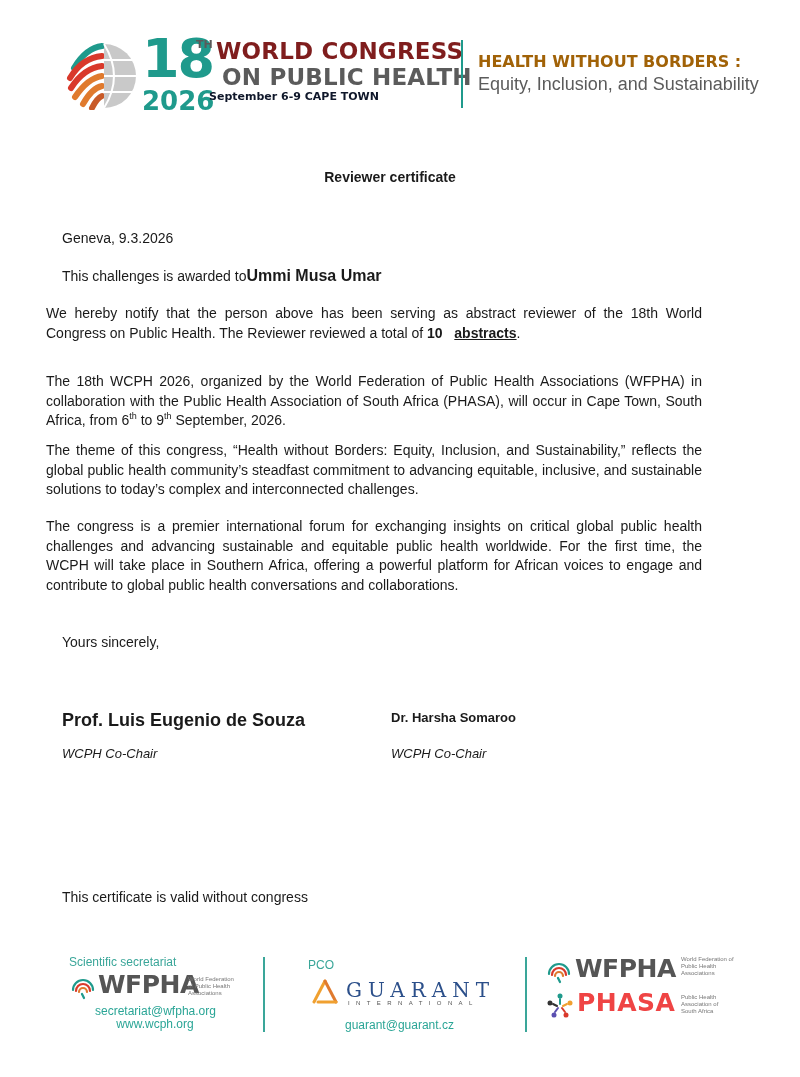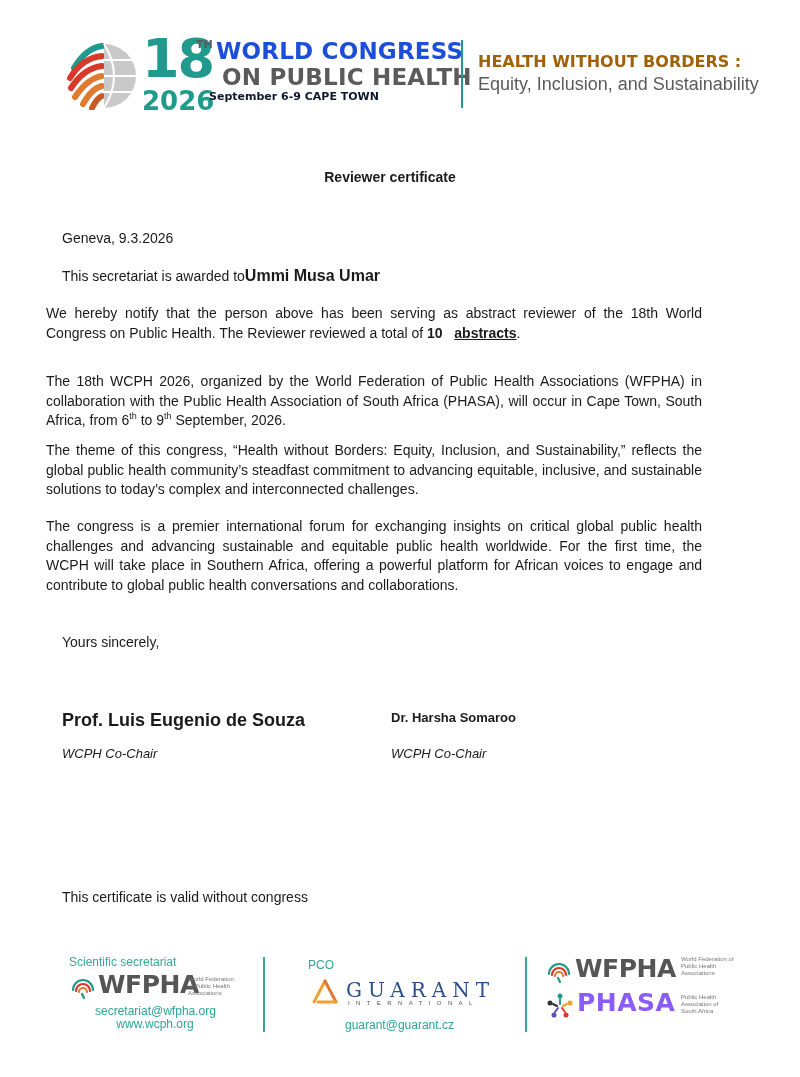--- a/index.html
+++ b/index.html
@@ -9,21 +9,21 @@
 
   
   .hdr-logo { left:66px; top:40px; width:74px; height:70px; }
   .hdr-18 { left:142px; top:32px; font-family:"DejaVu Sans", sans-serif; font-weight:bold;
             font-size:54px; line-height:54px; color:#1f9a8c; letter-spacing:-2px; }
   .hdr-th { left:196px; top:38px; font-family:"DejaVu Sans", sans-serif; font-weight:bold;
             font-size:11px; color:#5a5a5a; }
   .hdr-2026 { left:142px; top:86px; font-family:"DejaVu Sans", sans-serif; font-weight:bold;
               font-size:26px; color:#1f9a8c; }
   .hdr-title1 { left:216px; top:38px; font-family:"DejaVu Sans", sans-serif; font-weight:bold;
-                font-size:23px; color:#1d4ed8; letter-spacing:0.2px; }
+                font-size:23px; color:#7f1d1d; letter-spacing:0.2px; }
   .hdr-title2 { left:222px; top:64px; font-family:"DejaVu Sans", sans-serif; font-weight:bold;
                 font-size:23px; color:#5b5b5b; letter-spacing:0.2px; }
   .hdr-date { left:209px; top:90px; font-family:"DejaVu Sans", sans-serif; font-weight:bold;
               font-size:11px; color:#0f172a; }
   .hdr-divider { left:461px; top:40px; width:2px; height:68px; background:#1f9a8c; }
   .hdr-theme1 { left:478px; top:52px; font-family:"DejaVu Sans", sans-serif; font-weight:bold;
                 font-size:16px; color:#a16207; }
   .hdr-theme2 { left:478px; top:74px; font-family:"Liberation Sans", sans-serif;
                 font-size:18px; color:#5b5b5b; }
 
@@ -60,21 +60,21 @@
   .f-div2 { left:525px; top:957px; height:75px; }
   .f-pco { left:308px; top:958px; }
   .f-guarant-icon { left:310px; top:978px; width:30px; height:28px; }
   .f-guarant-text { left:346px; top:978px; font-family:"DejaVu Serif", serif; font-size:20px; color:#2b4f8a; letter-spacing:6px; }
   .f-guarant-sub { left:348px; top:1000px; font-size:6px; color:#555; letter-spacing:6.4px; }
   .f-guarant-email { left:345px; top:1018px; font-size:12px; color:#2aa596; }
   .f-r-wfpha-icon { left:546px; top:958px; width:26px; height:26px; }
   .f-r-wfpha-text { left:575px; top:954px; font-family:"DejaVu Sans", sans-serif; font-size:25px; font-weight:bold; color:#555; letter-spacing:-0.5px; }
   .f-r-wfpha-small { left:681px; top:956px; font-size:6px; line-height:7px; color:#777; }
   .f-phasa-icon { left:546px; top:992px; width:28px; height:28px; }
-  .f-phasa-text { left:577px; top:988px; font-family:"DejaVu Sans", sans-serif; font-size:25px; font-weight:bold; color:#8b5cf6; letter-spacing:0.5px; }
+  .f-phasa-text { left:577px; top:988px; font-family:"DejaVu Sans", sans-serif; font-size:25px; font-weight:bold; color:#ef4444; letter-spacing:0.5px; }
   .f-phasa-small { left:681px; top:994px; font-size:6px; line-height:7px; color:#777; }
 </style>
 </head>
 <body>
 
 <div class="abs hdr-logo">
   <svg width="74" height="70" viewBox="0 0 74 70">
     <g fill="none" stroke-width="6" stroke-linecap="round">
       <path d="M8 28 Q20 8 36 6" stroke="#1f9a8c"></path>
       <path d="M4 38 Q16 18 36 16" stroke="#d9392b"></path>
@@ -98,21 +98,21 @@
 <div class="abs hdr-title1">WORLD CONGRESS</div>
 <div class="abs hdr-title2">ON PUBLIC HEALTH</div>
 <div class="abs hdr-date">September 6-9  CAPE TOWN</div>
 <div class="abs hdr-divider"></div>
 <div class="abs hdr-theme1">HEALTH WITHOUT BORDERS :</div>
 <div class="abs hdr-theme2">Equity, Inclusion, and Sustainability</div>
 
 <div class="abs cert-title">Reviewer certificate</div>
 <div class="abs txt date-line">Geneva, 9.3.2026</div>
 <div class="abs txt award-line">
-  <span>This secretariat is awarded to</span><span class="award-name">Ummi Musa Umar</span>
+  <span>This challenges is awarded to</span><span class="award-name">Ummi Musa Umar</span>
 </div>
 <div class="abs para p1">
   <span>We hereby notify that the person above has been serving as abstract reviewer of the 18th World Congress on Public Health. The Reviewer reviewed a total of </span><span class="b">10</span>&nbsp;&nbsp;&nbsp;<span class="ul">abstracts</span><span>.</span>
 </div>
 <div class="abs para p2">
   <span>The 18th WCPH 2026, organized by the World Federation of Public Health Associations (WFPHA) in collaboration with the Public Health Association of South Africa (PHASA), will occur in Cape Town, South Africa, from 6</span><sup>th</sup><span> to 9</span><sup>th</sup><span> September, 2026.</span>
 </div>
 <div class="abs para p3">The theme of this congress, “Health without Borders: Equity, Inclusion, and Sustainability,” reflects the global public health community’s steadfast commitment to advancing equitable, inclusive, and sustainable solutions to today’s complex and interconnected challenges.</div>
 <div class="abs para p4">The congress is a premier international forum for exchanging insights on critical global public health challenges and advancing sustainable and equitable public health worldwide. For the first time, the WCPH will take place in Southern Africa, offering a powerful platform for African voices to engage and contribute to global public health conversations and collaborations.</div>
 <div class="abs txt closing">Yours sincerely,</div>

